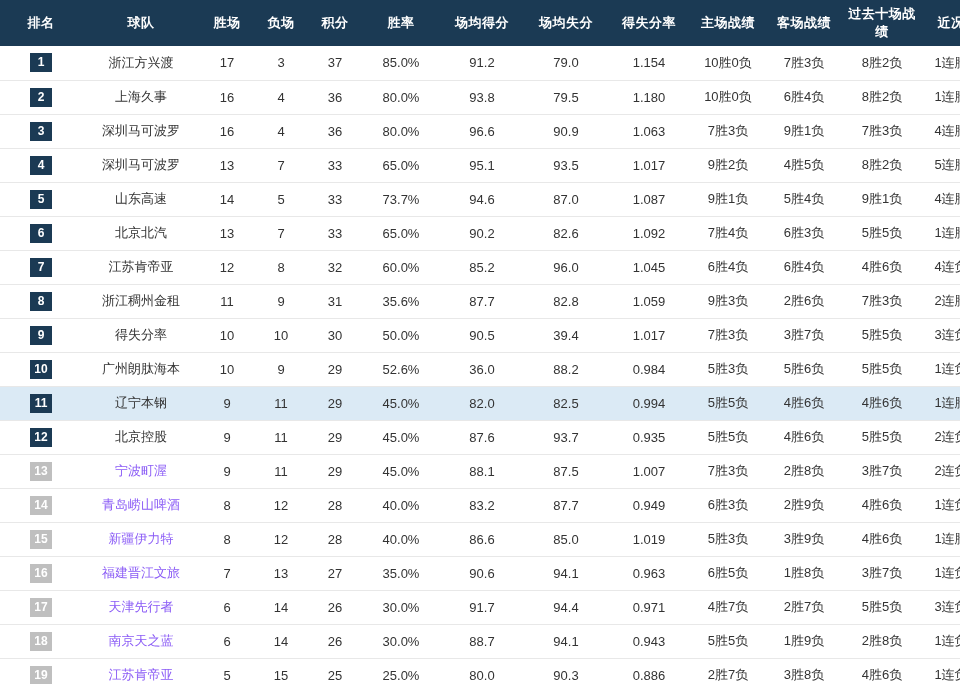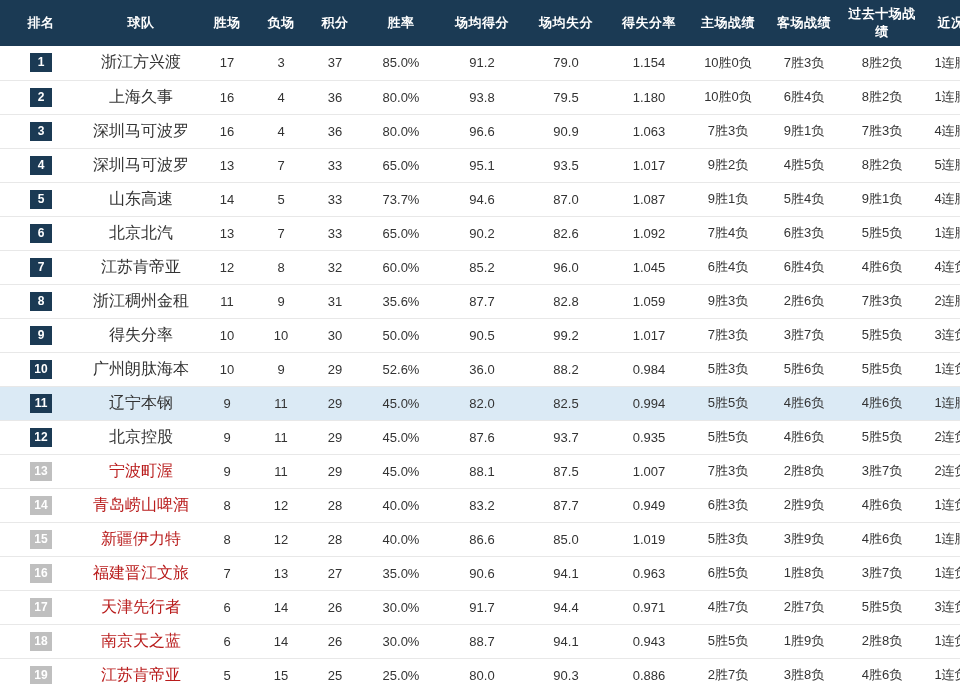--- a/index.html
+++ b/index.html
@@ -41,22 +41,22 @@
     display: inline-block;
     width: 22px; height: 19px;
     line-height: 19px;
     background: #1b3a54;
     color: #ffffff;
     font-size: 12px;
     font-weight: bold;
     text-align: center;
   }
   .rank-badge.dim { background: #bfbfbf; }
-  .team-name { color: #333333; font-size: 16px; }
-  tr.row-dim .team-name { color: #b91c1c; }
+  .team-name { color: #333333; font-size: 13px; }
+  tr.row-dim .team-name { color: #8b5cf6; }
   col.c-rank   { width: 82px; }
   col.c-team   { width: 118px; }
   col.c-win    { width: 54px; }
   col.c-loss   { width: 54px; }
   col.c-pts    { width: 54px; }
   col.c-pct    { width: 78px; }
   col.c-ppg    { width: 84px; }
   col.c-opp    { width: 84px; }
   col.c-ratio  { width: 82px; }
   col.c-home   { width: 76px; }
@@ -222,21 +222,21 @@
         <td>2连胜</td>
       </tr>
       <tr>
         <td><span class="rank-badge">9</span></td>
         <td><span class="team-name">得失分率</span></td>
         <td>10</td>
         <td>10</td>
         <td>30</td>
         <td>50.0%</td>
         <td>90.5</td>
-        <td>99.2</td>
+        <td>39.4</td>
         <td>1.017</td>
         <td>7胜3负</td>
         <td>3胜7负</td>
         <td>5胜5负</td>
         <td>3连负</td>
       </tr>
       <tr>
         <td><span class="rank-badge">10</span></td>
         <td><span class="team-name">广州朗肽海本</span></td>
         <td>10</td>

